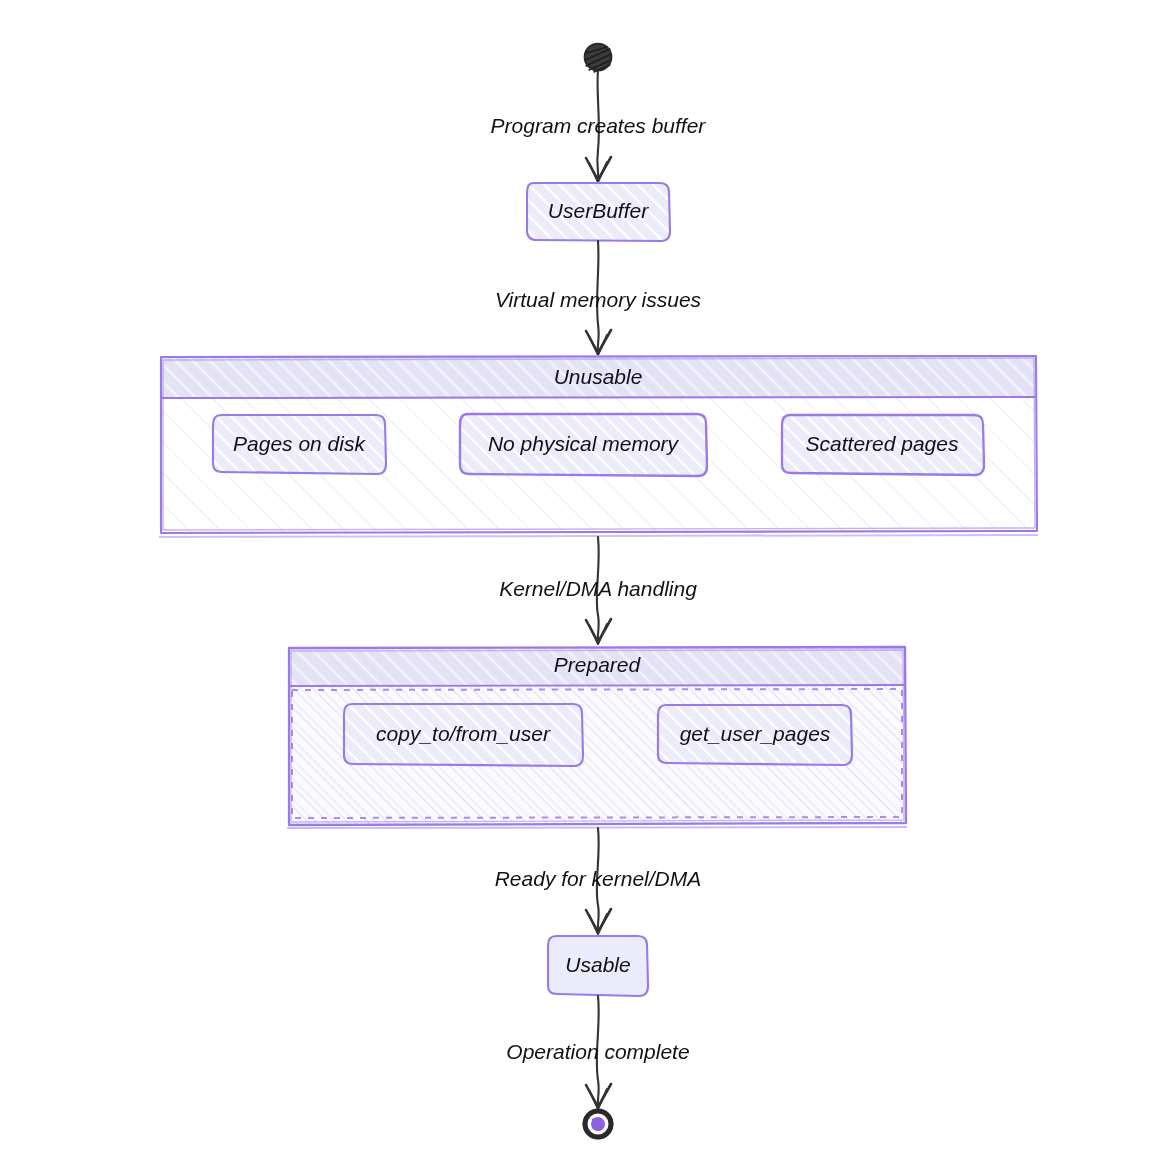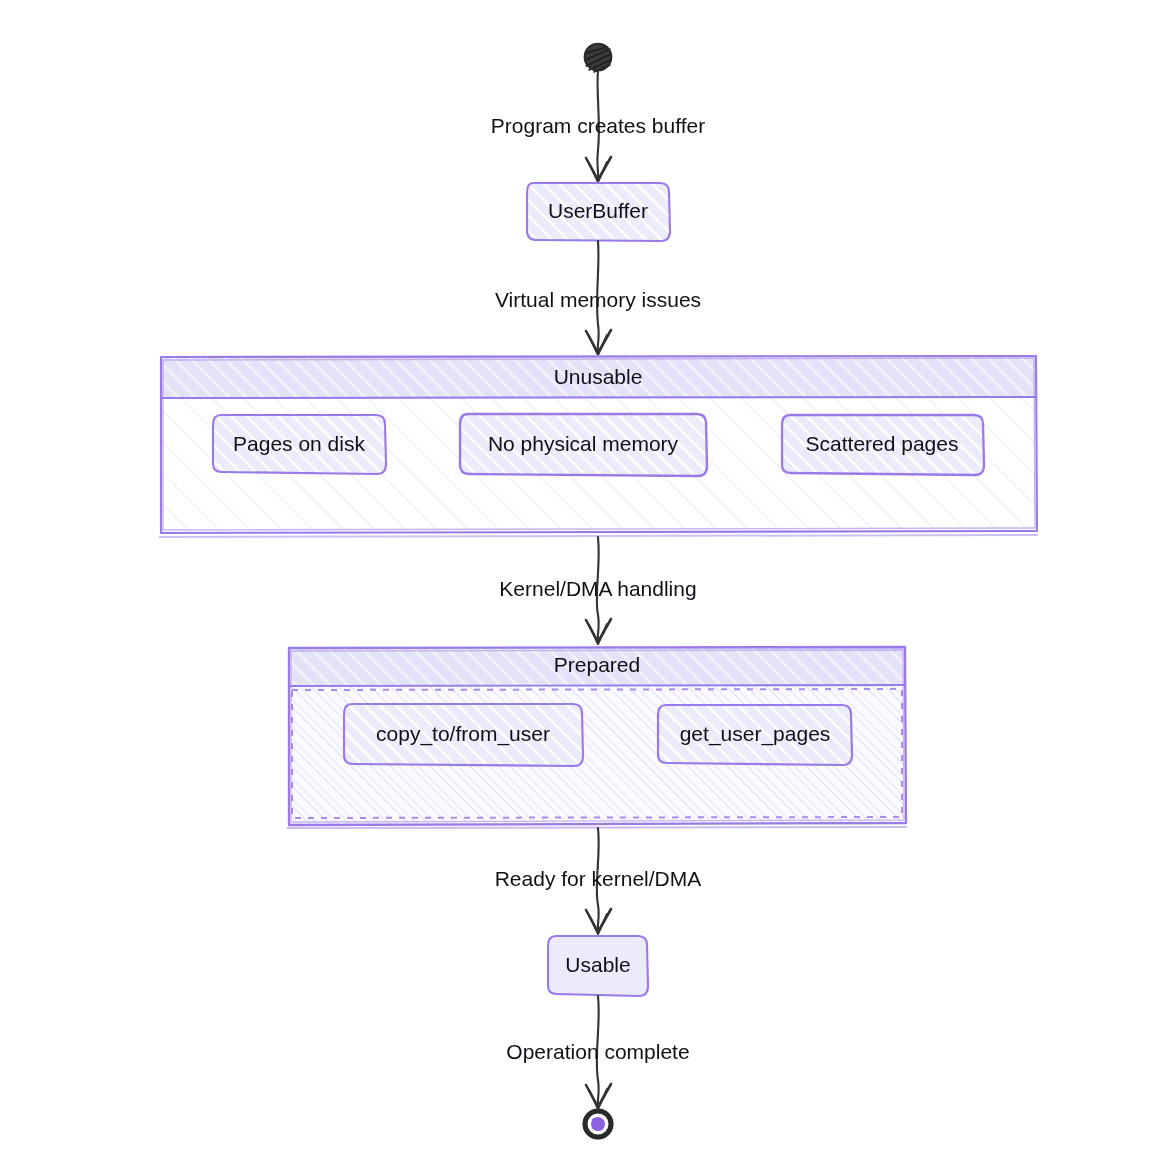--- a/index.html
+++ b/index.html
@@ -10,20 +10,21 @@
   body {
     width: 1170px;
     height: 1172px;
     font-family: "Liberation Sans", sans-serif;
     overflow: hidden;
   }
   #diagram-root {
     position: relative;
     width: 1170px;
     height: 1116px;
+    font-style: italic;
   }
   svg.diagram-canvas {
     position: absolute;
     top: 0;
     left: 0;
     width: 1170px;
     height: 1172px;
   }
   .edge-label {
     font-family: "Liberation Sans", sans-serif;

